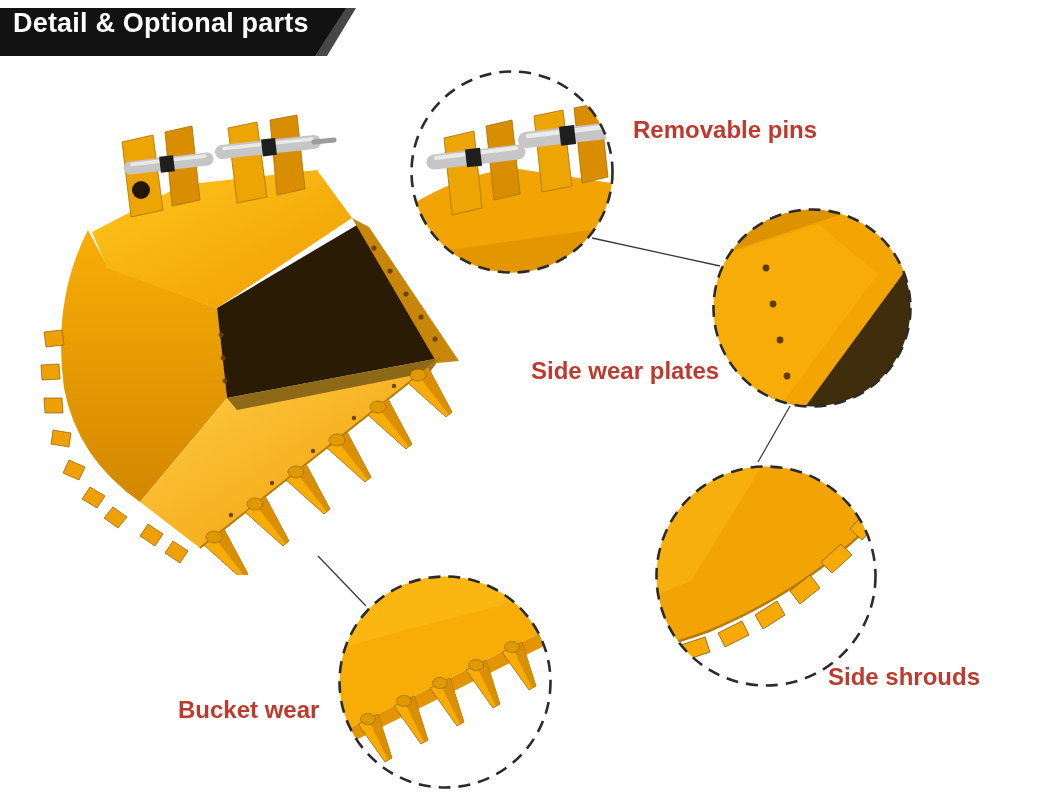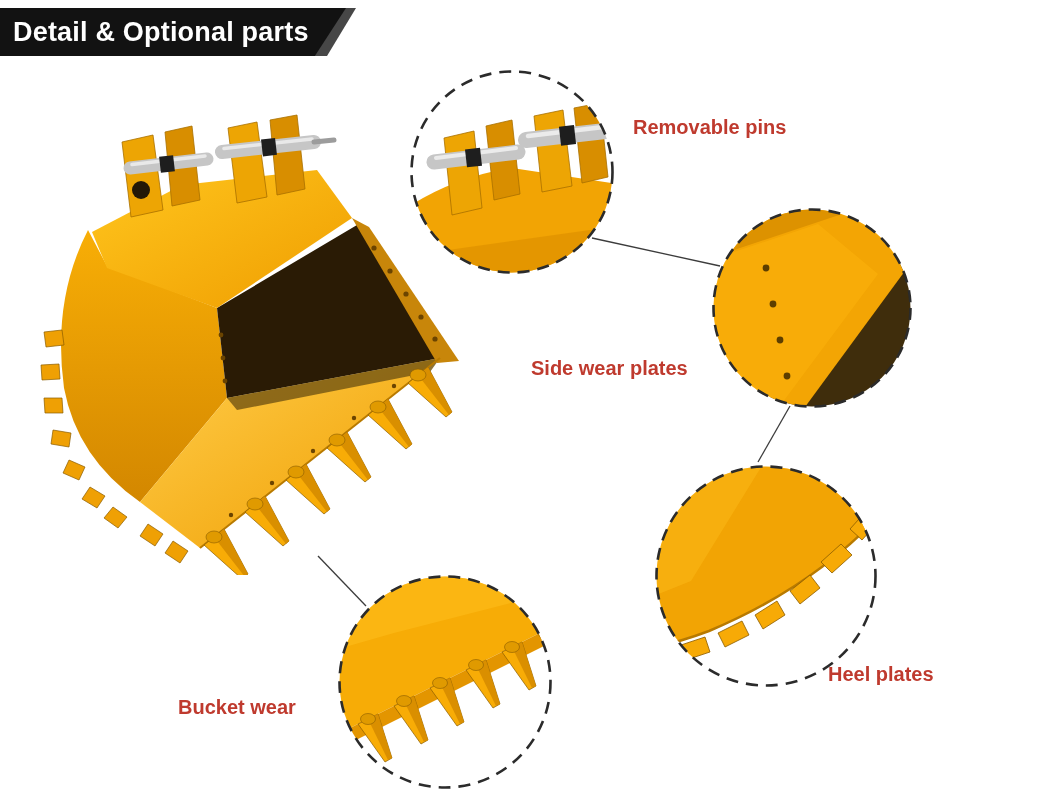--- a/index.html
+++ b/index.html
@@ -8,31 +8,31 @@
     position:relative; width:1060px; height:800px; background:#ffffff;
     overflow:hidden; font-family:"Liberation Sans", sans-serif;
   }
   .banner-fold {
     position:absolute; left:298px; top:8px; width:58px; height:48px;
     background:#474747; clip-path:polygon(0 0,100% 0,50% 100%,0 100%);
   }
   .banner {
     position:absolute; left:0; top:8px; width:346px; height:48px;
     background:#121212; clip-path:polygon(0 0,100% 0,91% 100%,0 100%);
-    display:flex; align-items:center;
+    display:flex; 
   }
   .banner-text {
     color:#ffffff; font-size:27px; font-weight:bold; padding-left:13px;
     letter-spacing:0.2px; white-space:nowrap;
   }
   .bucket { position:absolute; left:22px; top:100px; width:455px; height:475px; }
   .connectors { position:absolute; left:0; top:0; width:1060px; height:800px; pointer-events:none; }
   .callout { position:absolute; }
   .label {
-    position:absolute; color:#bf3a2e; font-size:20px; font-weight:600; white-space:nowrap;
+    position:absolute; color:#bf3a2e; font-size:24px; font-weight:600; white-space:nowrap;
   }
 </style>
 </head>
 <body>
 
 <div class="stage">
 
   <div class="banner-fold"></div>
   <div class="banner">
     <span class="banner-text">Detail &amp; Optional parts</span>
@@ -242,16 +242,16 @@
         <ellipse cx="106" cy="112" rx="7.5" ry="5.5"></ellipse>
           <ellipse cx="142" cy="94" rx="7.5" ry="5.5"></ellipse>
         <ellipse cx="178" cy="76" rx="7.5" ry="5.5"></ellipse>
       </g>
     </g>
     <circle cx="111" cy="111" r="105.5" fill="none" stroke="#2b2b2b" stroke-width="2.6" stroke-dasharray="12 8"></circle>
   </svg>
 
   <div class="label" style="left:633px;top:116px">Removable pins</div>
   <div class="label" style="left:531px;top:357px">Side wear plates</div>
-  <div class="label" style="left:828px;top:663px">Heel plates</div>
+  <div class="label" style="left:828px;top:663px">Side shrouds</div>
   <div class="label" style="left:178px;top:696px">Bucket wear</div>
 
 </div>
 
 </body></html>

